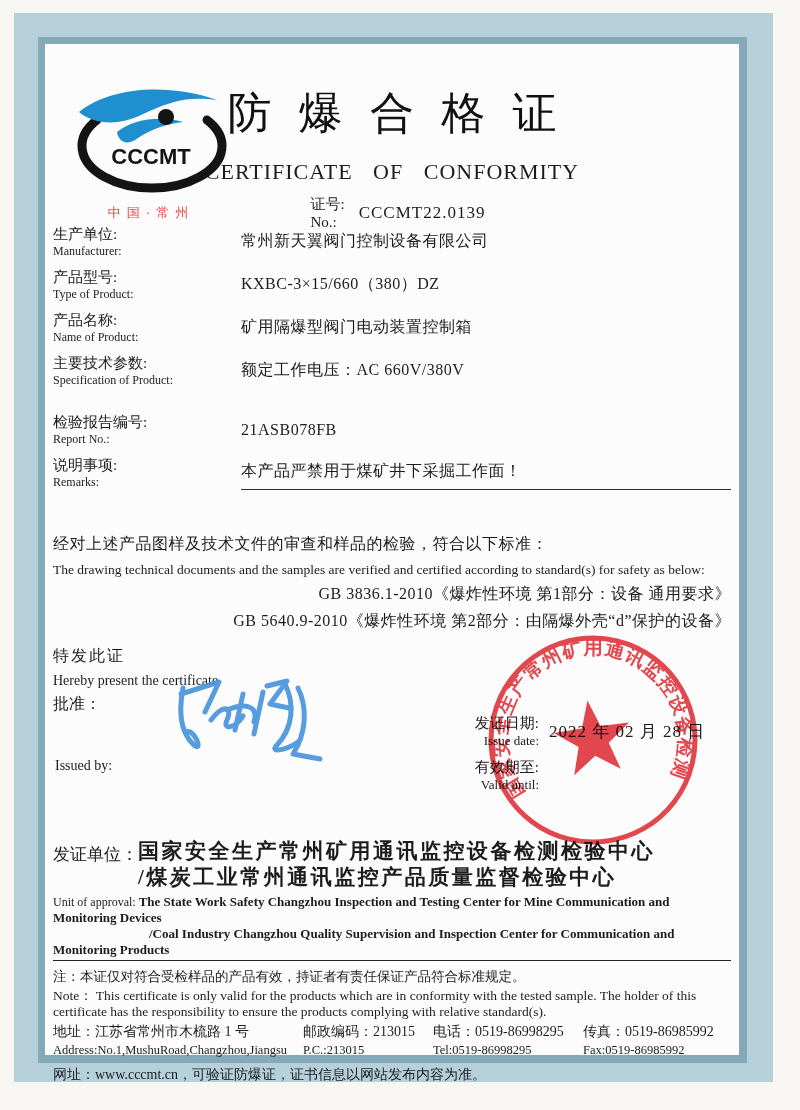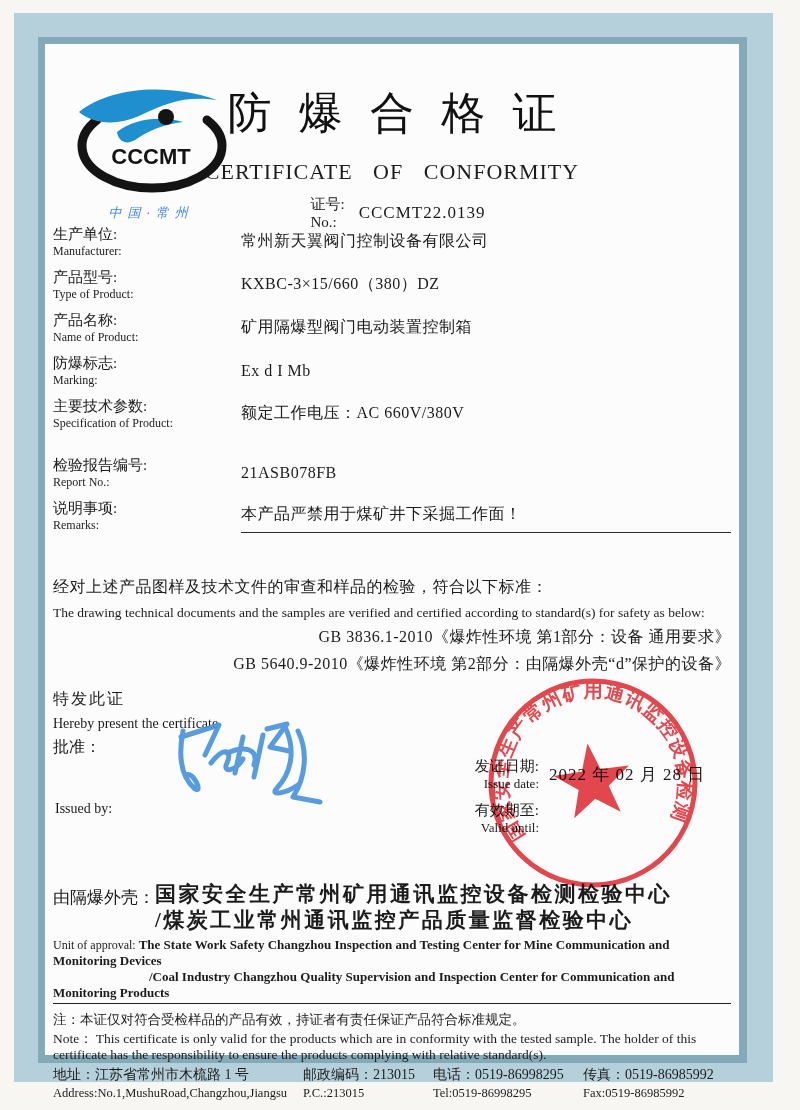--- a/index.html
+++ b/index.html
@@ -11,21 +11,21 @@
     color:#1c1c1c;
     overflow:hidden;
   }
   .frame-light { position:absolute; left:14px; top:13px; right:27px; bottom:28px; background:#b5d0da; }
   .frame-dark  { position:absolute; left:38px; top:37px; right:53px; bottom:47px; background:#84a9b9; }
   .paper { position:absolute; left:45px; top:44px; right:61px; bottom:55px; background:#fcfcfd; padding:0 8px; }
 
   
   .header { position:relative; height:172px; }
   .logo { position:absolute; left:12px; top:40px; width:172px; text-align:center; }
-  .logo-sub { margin-top:4px; font-size:13px; letter-spacing:6px; color:#3b82f6;font-style:italic; }
+  .logo-sub { margin-top:4px; font-size:13px; letter-spacing:6px; color:#ef4444; }
   .title-cn { padding-top:40px; text-align:center; font-size:44px; letter-spacing:0.62em; text-indent:0.62em; color:#111; }
   .title-en { margin-top:16px; text-align:center; font-size:22px; letter-spacing:1px; word-spacing:14px; }
   .certno { margin-top:10px; display:flex; justify-content:center; align-items:center; transform:translateX(6px); }
   .certno-labels { text-align:left; margin-right:14px; }
   .certno-labels .cn { font-size:15px; }
   .certno-labels .en { font-size:15px; }
   .certno-value { font-size:17px; letter-spacing:1px; }
 
   
   .fields { margin-top:4px; }
@@ -130,27 +130,20 @@
     </div>
     <div class="field-row">
       <div class="field-label">
         <div class="cn">产品名称:</div>
         <div class="en">Name of Product:</div>
       </div>
       <div class="field-value">矿用隔爆型阀门电动装置控制箱</div>
     </div>
     <div class="field-row">
       <div class="field-label">
-        <div class="cn">防爆标志:</div>
-        <div class="en">Marking:</div>
-      </div>
-      <div class="field-value">Ex d I Mb</div>
-    </div>
-    <div class="field-row">
-      <div class="field-label">
         <div class="cn">主要技术参数:</div>
         <div class="en">Specification of Product:</div>
       </div>
       <div class="field-value">额定工作电压：AC 660V/380V</div>
     </div>
     <div class="field-row gap-top">
       <div class="field-label">
         <div class="cn">检验报告编号:</div>
         <div class="en">Report No.:</div>
       </div>
@@ -213,21 +206,21 @@
       <path id="sealArc" d="M 37.5,155 A 86,86 0 1 1 186.5,155" fill="none"></path>
       <text font-size="19" fill="#e4383f" font-weight="bold" letter-spacing="1">
         <textPath href="#sealArc" startOffset="0" textLength="446" lengthAdjust="spacingAndGlyphs">国家安全生产常州矿用通讯监控设备检测检验中心</textPath>
       </text>
       <polygon fill="#e4383f" points="112,72 121.4,99.1 150,99.6 127.2,116.9 135.5,144.4 112,128 88.5,144.4 96.8,116.9 74,99.6 102.6,99.1"></polygon>
     </svg>
   </div>
 
   <div class="approval">
     <div class="appr-cn-row">
-      <div class="appr-label">由隔爆外壳：</div>
+      <div class="appr-label">发证单位：</div>
       <div class="appr-big">
         <div>国家安全生产常州矿用通讯监控设备检测检验中心</div>
         <div>/煤炭工业常州通讯监控产品质量监督检验中心</div>
       </div>
     </div>
     <div class="appr-en1">
       <span class="small-label">Unit of approval:</span>
       <span>The State Work Safety Changzhou Inspection and Testing Center for Mine Communication and Monitoring Devices</span>
     </div>
     <div class="appr-en2">

